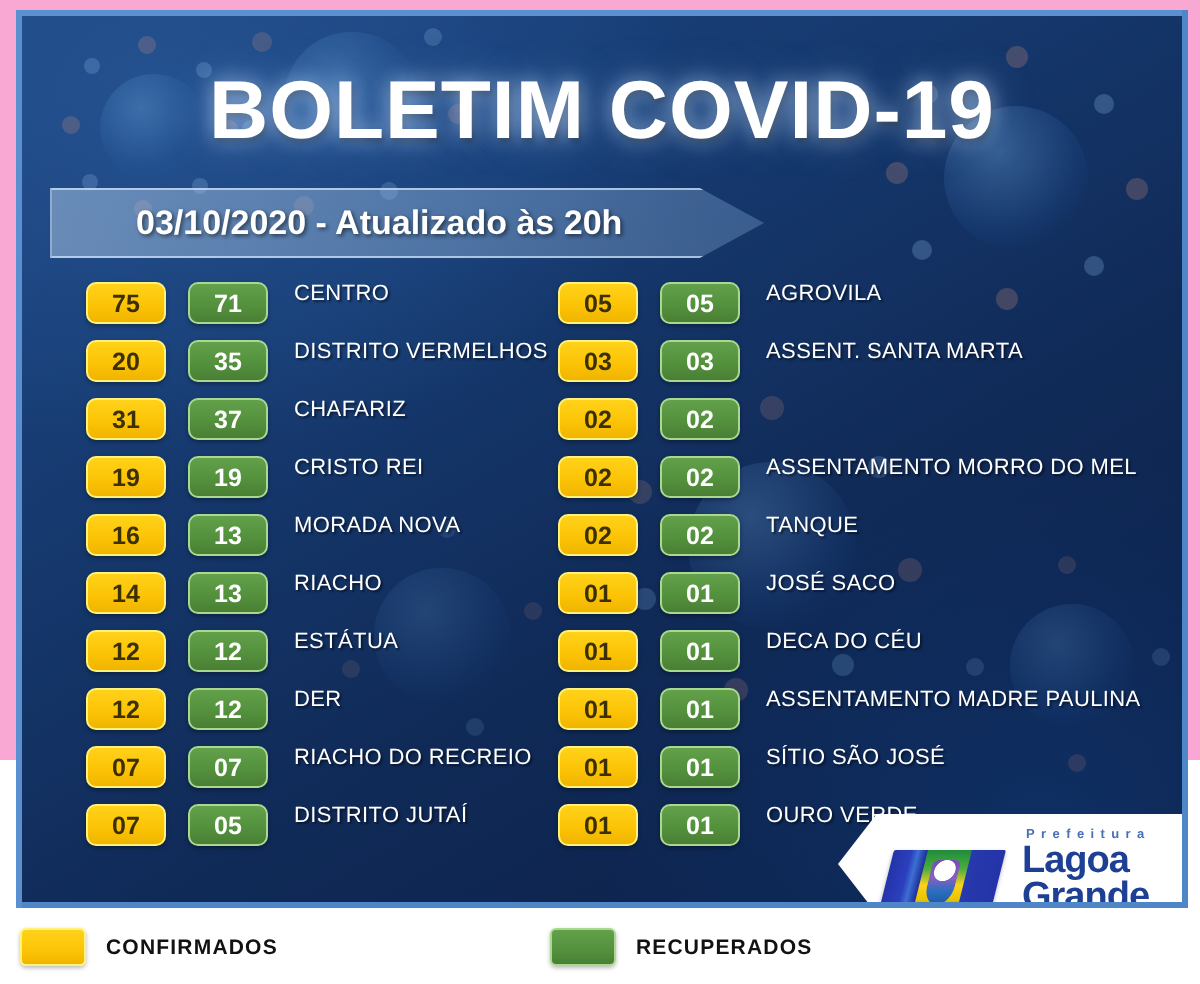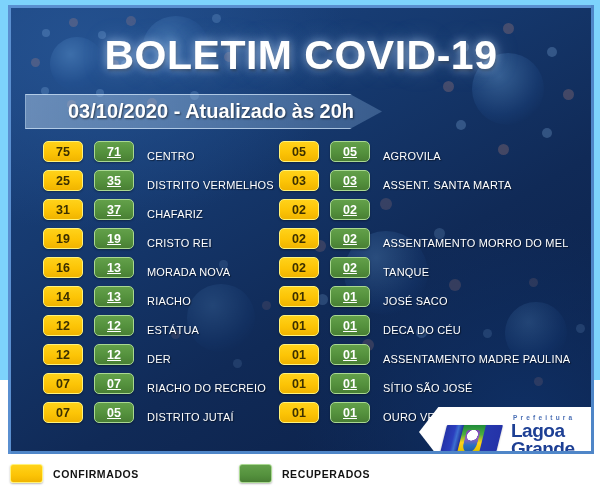--- a/index.html
+++ b/index.html
@@ -13,21 +13,21 @@
     font-family: "Liberation Sans", sans-serif;
     overflow: hidden;
     position: relative;
   }
 
   
   #poster {
     position: absolute;
     left: 0; top: 0;
     width: 600px; height: 380px;
-    background: #7dd3fc;
+    background: #f9a8d4;
   }
 
   
   .frame-line-top {
     position: absolute;
     left: 8px; top: 5px;
     width: 586px; height: 3px;
     background: #5a8fd0;
   }
   .frame-line-bottom {
@@ -103,41 +103,41 @@
     background: linear-gradient(90deg, rgba(176,203,231,.50) 0%, rgba(150,185,222,.42) 55%, rgba(128,168,212,.34) 100%);
     border-top: 1px solid rgba(205,226,247,.75);
     border-bottom: 1px solid rgba(205,226,247,.75);
     border-left: 1px solid rgba(205,226,247,.55);
     clip-path: polygon(0 0, 91% 0, 100% 50%, 91% 100%, 0 100%);
     display: flex;
     align-items: center;
   }
   #date-text {
     margin-left: 42px;
-    font-size: 20px;
+    font-size: 17px;
     font-weight: bold;
     color: #ffffff;
     text-shadow: 1px 1px 2px rgba(0,0,0,.55);
     white-space: nowrap;
   }
 
   
   .col {
     position: absolute;
     top: 133px;
   }
   #col-left  { left: 32px;  width: 250px; }
   #col-right { left: 268px; width: 312px; }
 
   .row {
     position: relative;
     height: 21px;
     margin-bottom: 8px;
     display: flex;
-    align-items: flex-end;
+    align-items: flex-start;
   }
 
   .badge {
     width: 40px;
     height: 21px;
     border-radius: 5px;
     display: flex;
     align-items: center;
     justify-content: center;
     font-size: 12.5px;
@@ -149,21 +149,20 @@
     background: linear-gradient(180deg, #ffd21a 0%, #fcc406 55%, #f0b400 100%);
     border: 1.5px solid #fff27a;
     color: #3c3000;
     box-shadow: 0 1px 2px rgba(0,0,0,.35);
   }
   .badge-recovered {
     background: linear-gradient(180deg, #63a04a 0%, #54913d 55%, #497f34 100%);
     border: 1.5px solid #a9d891;
     color: #ffffff;
     box-shadow: 0 1px 2px rgba(0,0,0,.35);
-    text-decoration: underline;
   }
   .gap { width: 11px; flex: none; }
 
   .row-label {
     margin-left: 13px;
     font-size: 11px;
     font-weight: normal;
     color: #ffffff;
     letter-spacing: .2px;
     white-space: nowrap;
@@ -227,20 +226,21 @@
   }
 
   
   #legend {
     position: absolute;
     left: 0; top: 455px;
     width: 600px; height: 37px;
     background: #ffffff;
     display: flex;
     align-items: center;
+    gap: 36px;
   }
   .legend-item {
     display: flex;
     align-items: center;
   }
   #legend-confirmed { margin-left: 10px; }
   #legend-recovered { margin-left: 100px; align-items: center; }
   .swatch {
     width: 33px; height: 19px;
     border-radius: 3px;
@@ -344,21 +344,21 @@
     </div>
 
     <div class="col" id="col-left">
       <div class="row">
         <span class="badge badge-confirmed">75</span>
         <span class="gap"></span>
         <span class="badge badge-recovered">71</span>
         <span class="row-label">CENTRO</span>
       </div>
       <div class="row">
-        <span class="badge badge-confirmed">25</span>
+        <span class="badge badge-confirmed">20</span>
         <span class="gap"></span>
         <span class="badge badge-recovered">35</span>
         <span class="row-label">DISTRITO VERMELHOS</span>
       </div>
       <div class="row">
         <span class="badge badge-confirmed">31</span>
         <span class="gap"></span>
         <span class="badge badge-recovered">37</span>
         <span class="row-label">CHAFARIZ</span>
       </div>

